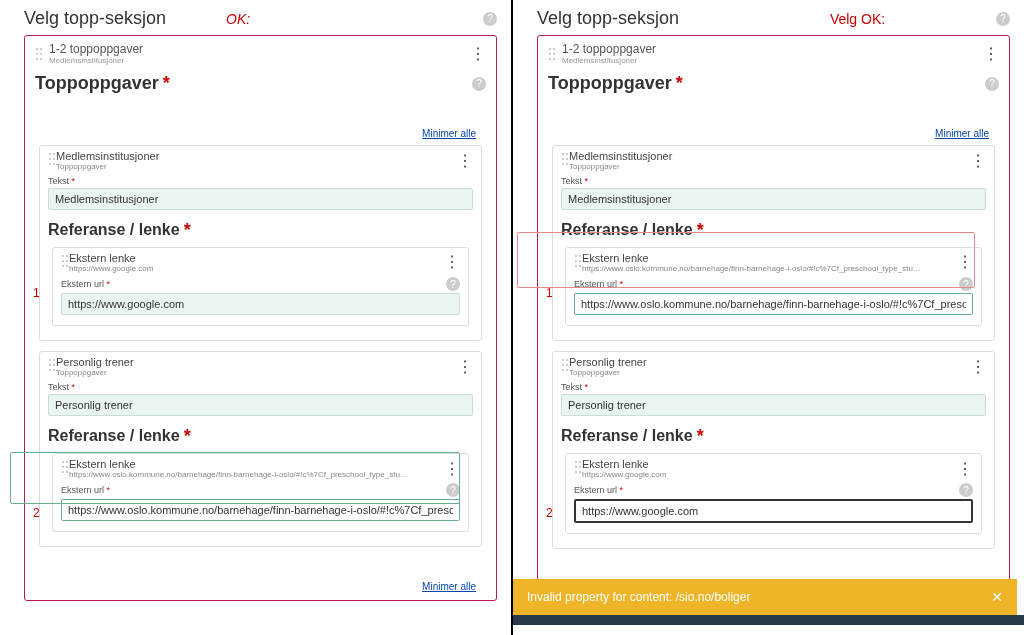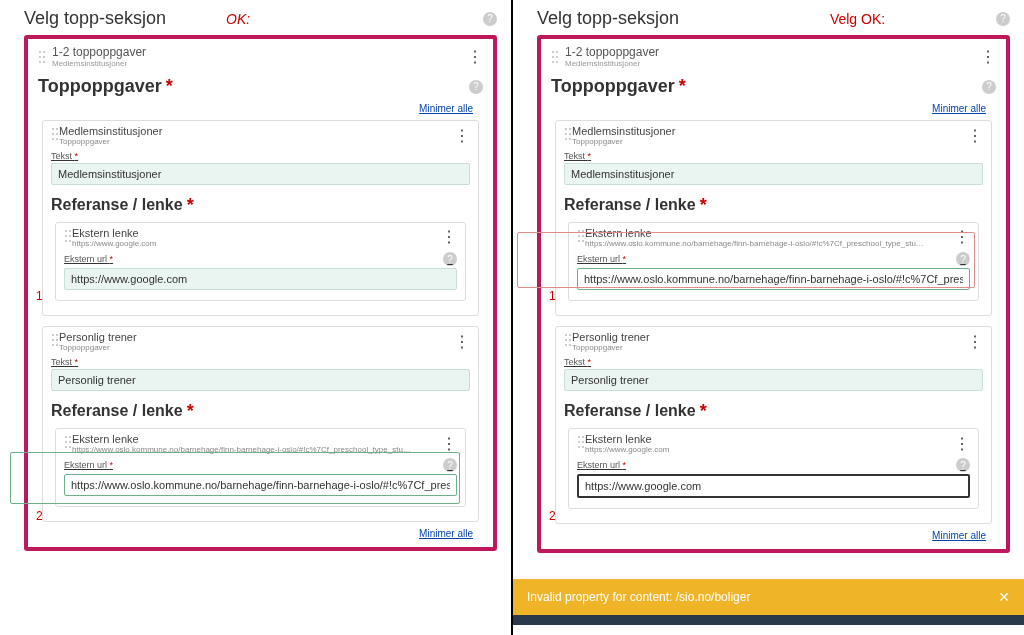--- a/index.html
+++ b/index.html
@@ -5,52 +5,52 @@
   *{box-sizing:border-box;margin:0;padding:0;}
   body{font-family:Arial,Helvetica,sans-serif;background:#fff;color:#333;font-size:12px;}
   .split{display:flex;width:1024px;height:635px;}
   .pane{flex:1;position:relative;padding:8px 14px 8px 24px;}
   .divider{width:0;border-left:2px solid #000;}
   .hdr{display:flex;align-items:center;justify-content:space-between;margin:0 0 6px 0;}
   .hdr-title{font-size:18px;font-weight:400;color:#333;}
   .status-label{color:#c00;font-size:14px;font-weight:400;margin-left:40px;}
   .status-left{margin-right:auto;margin-left:60px;font-style:italic;}
   .help{width:14px;height:14px;border-radius:50%;background:#ccc;color:#fff;font-size:10px;display:flex;align-items:center;justify-content:center;}
-  .card{border:4px solid #be185d;border-radius:3px;padding:4px 10px 8px 10px;margin-bottom:10px;position:relative;}
+  .card{border:1px solid #be185d;border-radius:3px;padding:4px 10px 8px 10px;margin-bottom:10px;position:relative;}
   .card-head{display:flex;align-items:center;justify-content:space-between;padding:2px 0 4px 0;}
   .card-head .meta{display:flex;flex-direction:column;}
   .card-head .meta .t1{font-size:12px;color:#555;}
   .card-head .meta .t2{font-size:8px;color:#999;}
   .card-head .grip{color:#aaa;margin-right:6px;display:flex;align-items:center;}
   .card-head .left{display:flex;align-items:center;}
   .dots{font-size:16px;color:#444;line-height:1;cursor:pointer;user-select:none;}
   .section-title{font-size:18px;font-weight:600;margin:4px 0;display:flex;align-items:center;gap:4px;}
   .req{color:#c00;font-size:18px;}
   .topline{display:flex;align-items:center;justify-content:space-between;}
-  .minimer{color:#0645ad;font-size:10px;}
+  .minimer{color:#0645ad;font-size:10px;margin-top:28px;}
   .subcard{border:1px solid #ddd;border-radius:3px;padding:4px 8px 10px 8px;margin:6px 4px 4px 4px;background:#fff;}
-  .label-row{display:flex;align-items:center;justify-content:space-between;margin:4px 0 2px 0;text-decoration:underline;}
+  .label-row{display:flex;align-items:center;justify-content:space-between;margin:4px 0 2px 0;}
   .fld-label{font-size:9px;color:#555;}
   .fld-req{color:#c00;font-size:9px;}
   .input{width:100%;border:1px solid #c7dfd6;background:#eaf4f1;border-radius:2px;padding:4px 6px;font-size:11px;color:#333;}
   .input.green{background:#fff;border:1px solid #6bb08a;}
   .input.dark{background:#fff;border:2px solid #333;}
   .sub-head{display:flex;align-items:center;justify-content:space-between;}
   .sub-head .left{display:flex;align-items:center;}
   .sub-head .meta{display:flex;flex-direction:column;}
   .sub-head .meta .t1{font-size:11px;color:#444;}
   .sub-head .meta .t2{font-size:8px;color:#888;line-height:1.2;max-width:340px;white-space:nowrap;overflow:hidden;text-overflow:ellipsis;}
   .idx{position:absolute;left:8px;color:#c00;font-size:12px;font-weight:400;}
   .pane.ok .idx{color:#2a8a4a;}
   .pane.ok .idx.red,.pane .idx.red{color:#c00;}
   .hl{position:absolute;border:1px solid;border-radius:2px;pointer-events:none;}
   .hl.green{border-color:#6bb08a;}
   .hl.red{border-color:#e38b8b;}
   .footer-min{display:flex;justify-content:flex-end;margin:2px 10px 0 0;}
-  .banner{position:absolute;left:0;right:0;bottom:20px;background:#f0b429;color:#fff;font-size:12px;padding:10px 14px;display:flex;align-items:center;justify-content:space-between;}
+  .banner{position:absolute;left:0;right:7px;bottom:20px;background:#f0b429;color:#fff;font-size:12px;padding:10px 14px;display:flex;align-items:center;justify-content:space-between;}
   .banner .close{color:#fff;font-size:14px;cursor:pointer;}
   .dark-strip{position:absolute;left:0;right:0;bottom:10px;height:10px;background:#2a3a4a;}
   svg.grip-ic{width:8px;height:14px;}
   svg.grip-ic circle{fill:#bbb;}
 </style>
 </head>
 <body>
 
 <div class="split">
 

